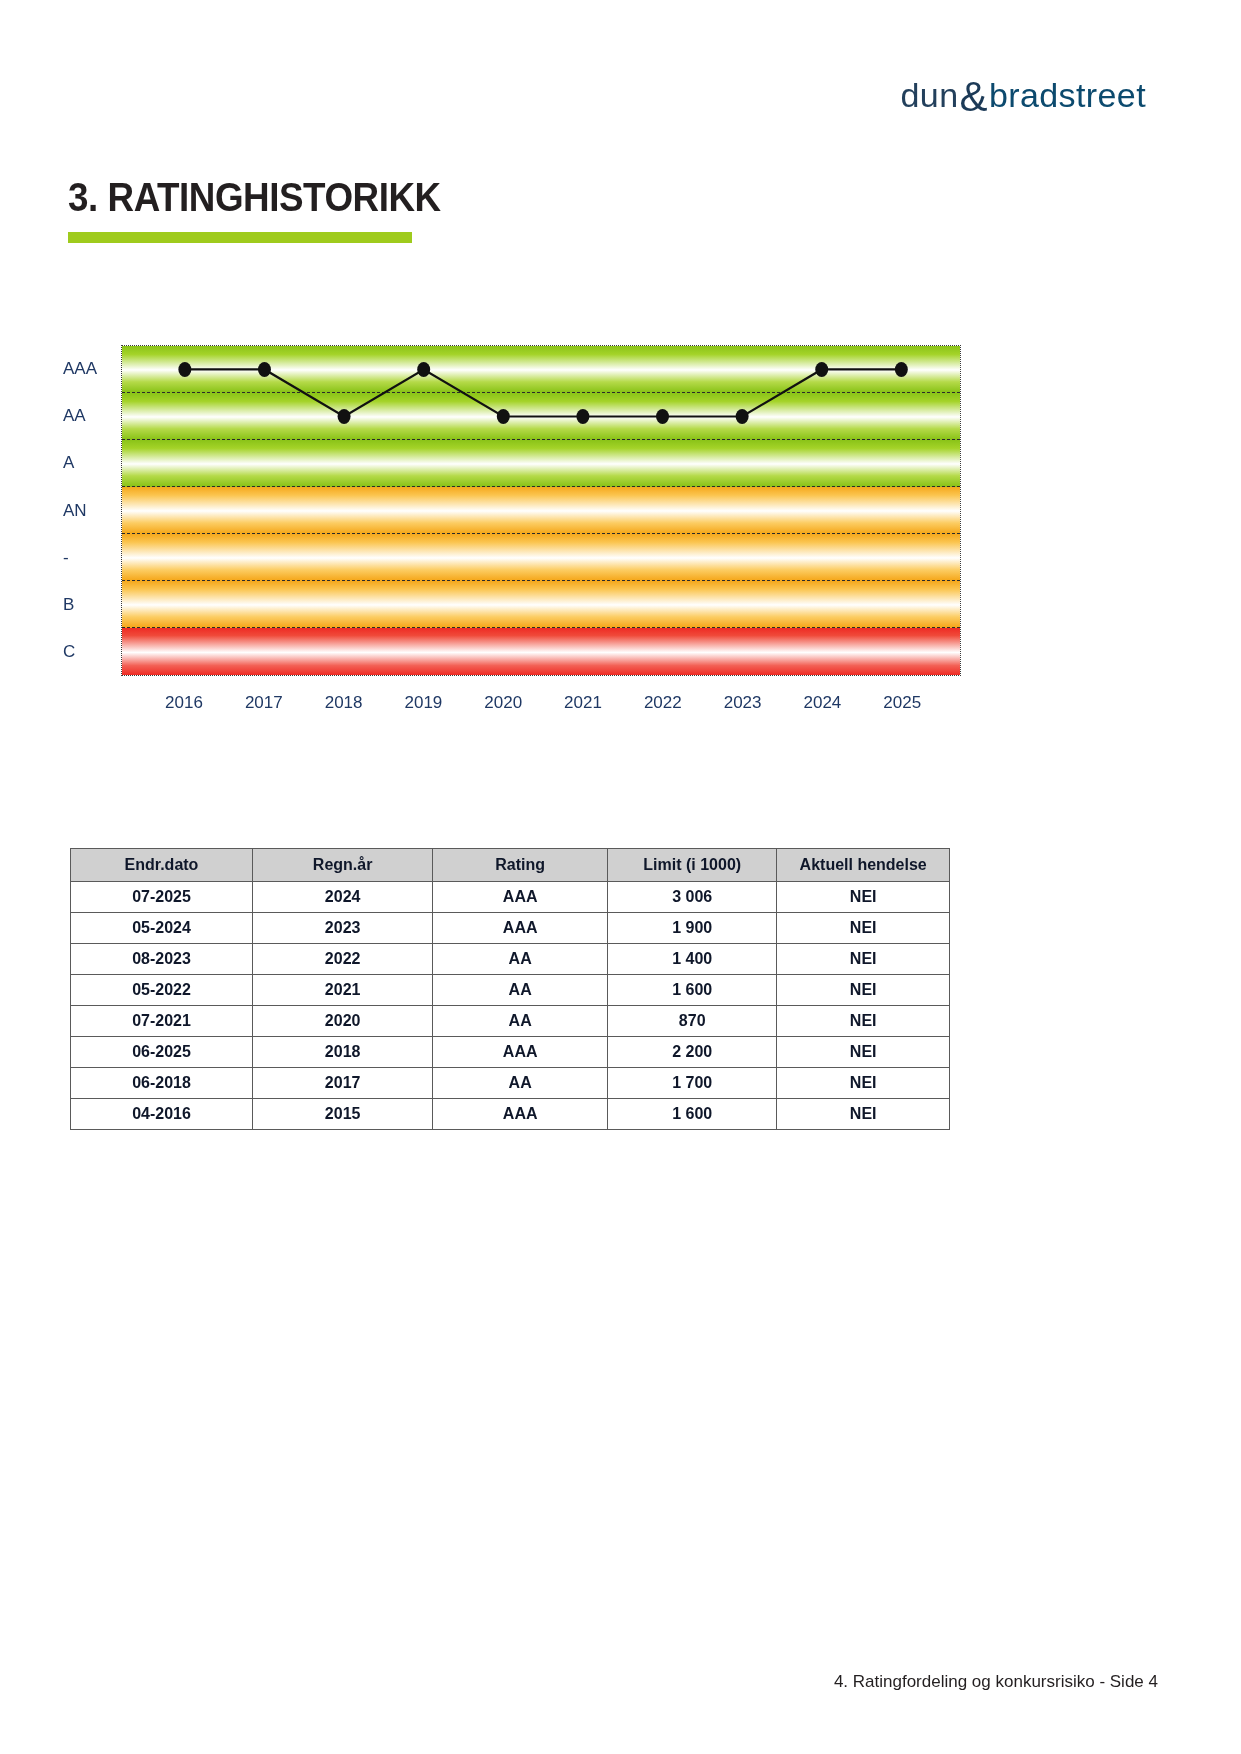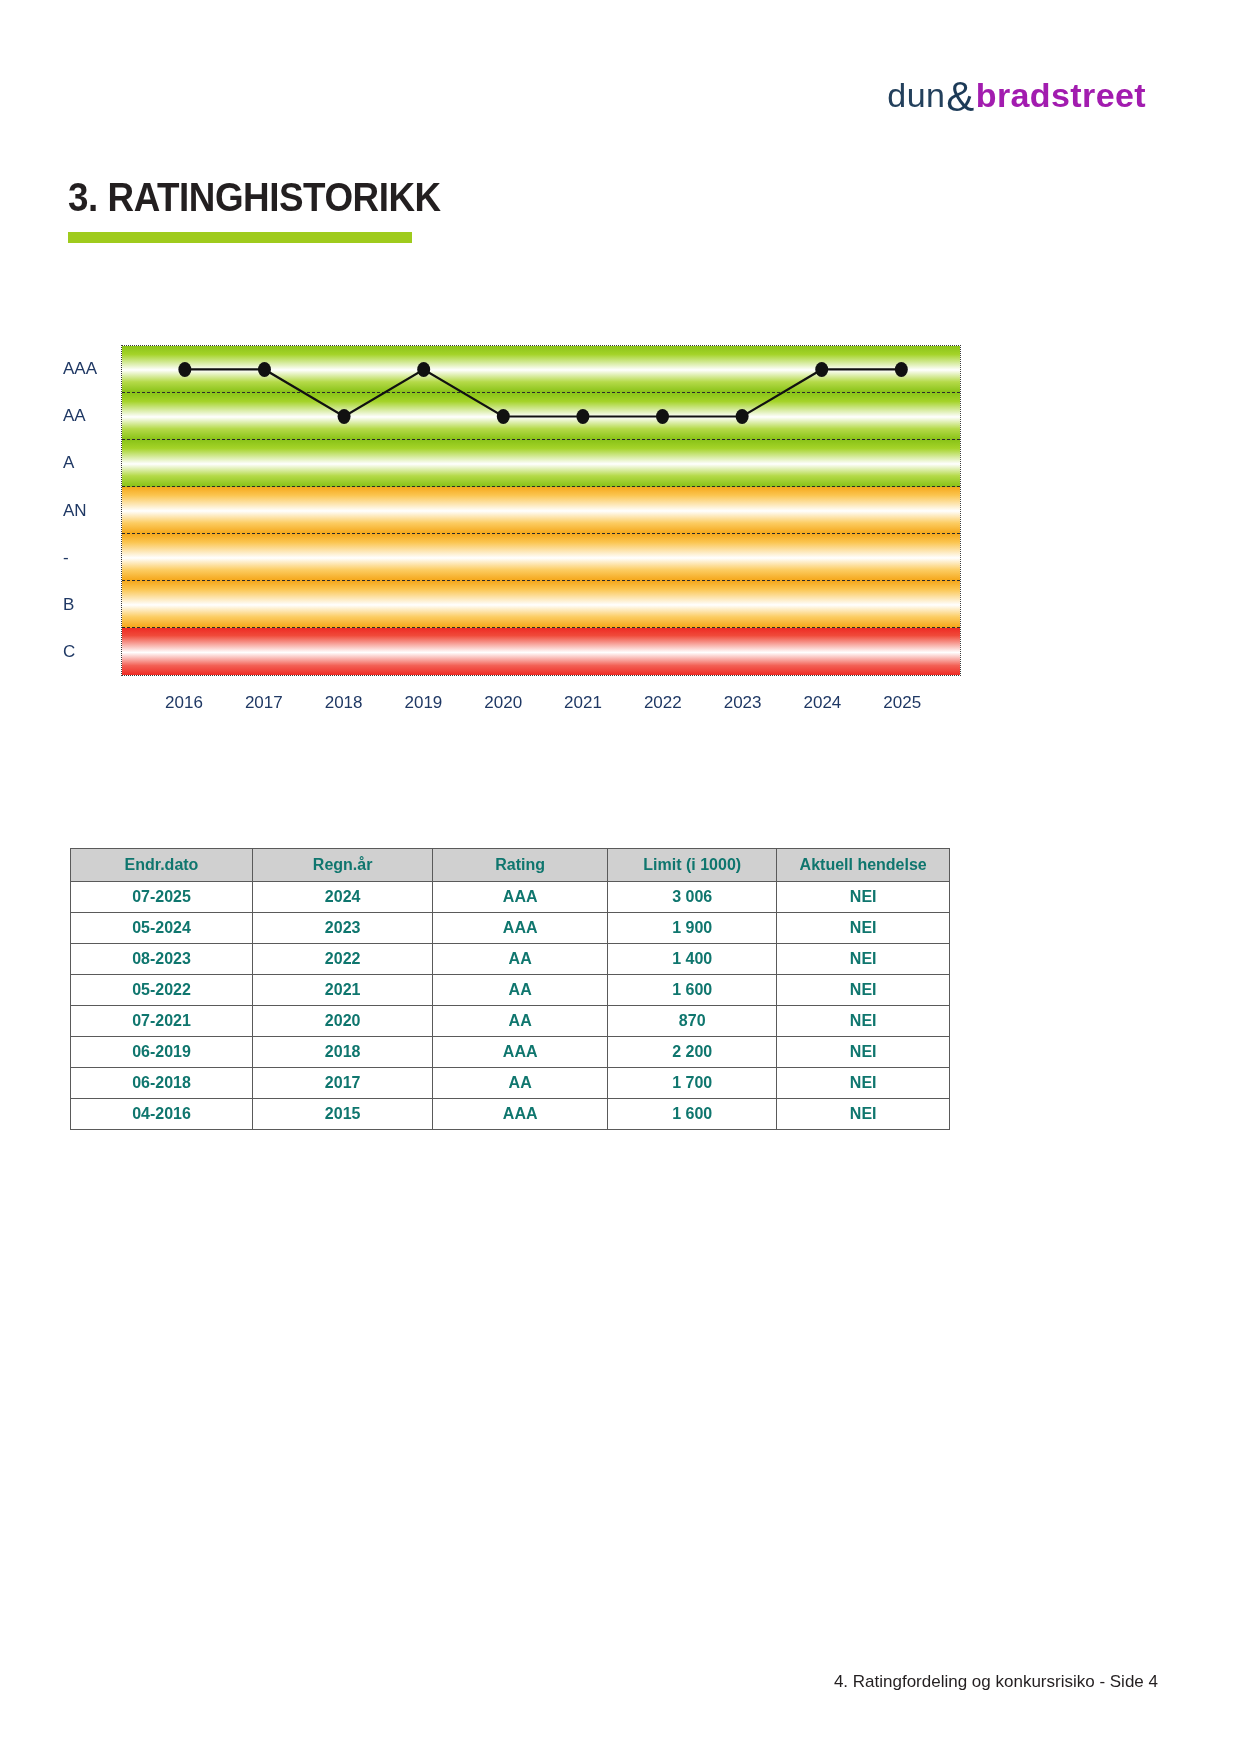--- a/index.html
+++ b/index.html
@@ -30,21 +30,21 @@
   }
   .logo .l-dun { color: #23405c; font-weight: 400; }
   .logo .l-amp {
     color: #1c3a57;
     font-size: 42px;
     font-weight: 400;
     position: relative;
     top: 4px;
     margin: 0 1px;
   }
-  .logo .l-brad { color: #a21caf; font-weight: 700; }
+  .logo .l-brad { color: #0c4a6e; font-weight: 400; }
 
   
   .heading {
     position: absolute;
     top: 175px;
     left: 68px;
     font-family: "Liberation Sans Narrow", "Liberation Sans", sans-serif;
     font-size: 40px;
     font-weight: bold;
     color: #231f20;
@@ -128,21 +128,21 @@
   }
 
   
   .rating-table {
     position: absolute;
     top: 848px;
     left: 70px;
     width: 880px;
     border-collapse: collapse;
     font-size: 16px;
-    color: #0f766e;
+    color: #0f172a;
   }
   .rating-table th,
   .rating-table td {
     border: 1px solid #5a5a5a;
     text-align: center;
     height: 31px;
     padding: 0 4px;
     font-weight: bold;
   }
   .rating-table thead th {
@@ -270,21 +270,21 @@
           <td class="col-4">NEI</td>
         </tr>
         <tr>
           <td class="col-0">07-2021</td>
           <td class="col-1">2020</td>
           <td class="col-2">AA</td>
           <td class="col-3">870</td>
           <td class="col-4">NEI</td>
         </tr>
         <tr>
-          <td class="col-0">06-2019</td>
+          <td class="col-0">06-2025</td>
           <td class="col-1">2018</td>
           <td class="col-2">AAA</td>
           <td class="col-3">2 200</td>
           <td class="col-4">NEI</td>
         </tr>
         <tr>
           <td class="col-0">06-2018</td>
           <td class="col-1">2017</td>
           <td class="col-2">AA</td>
           <td class="col-3">1 700</td>

